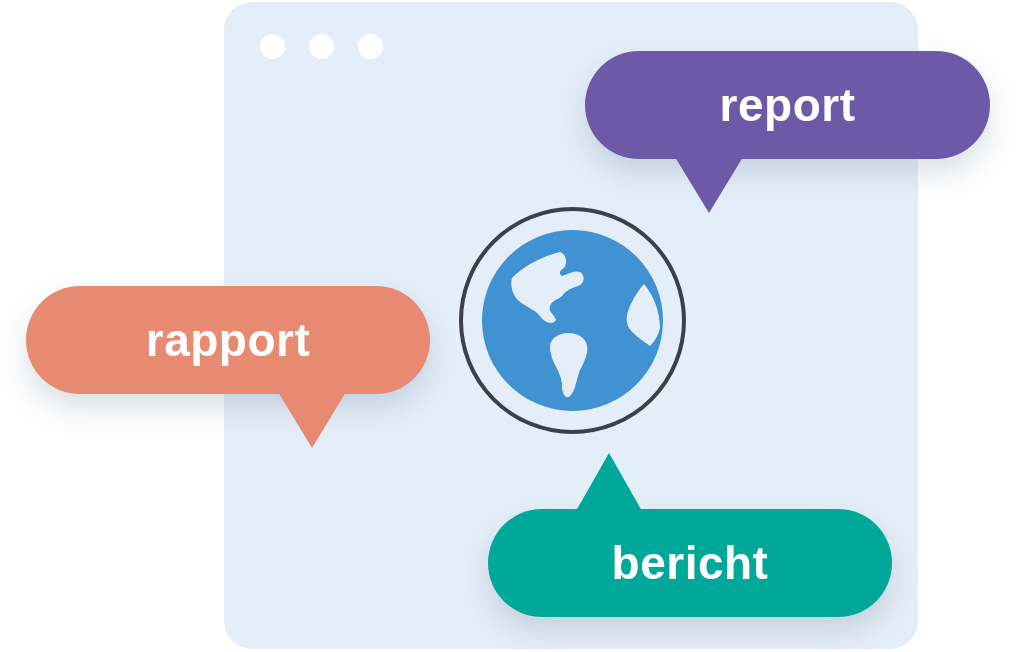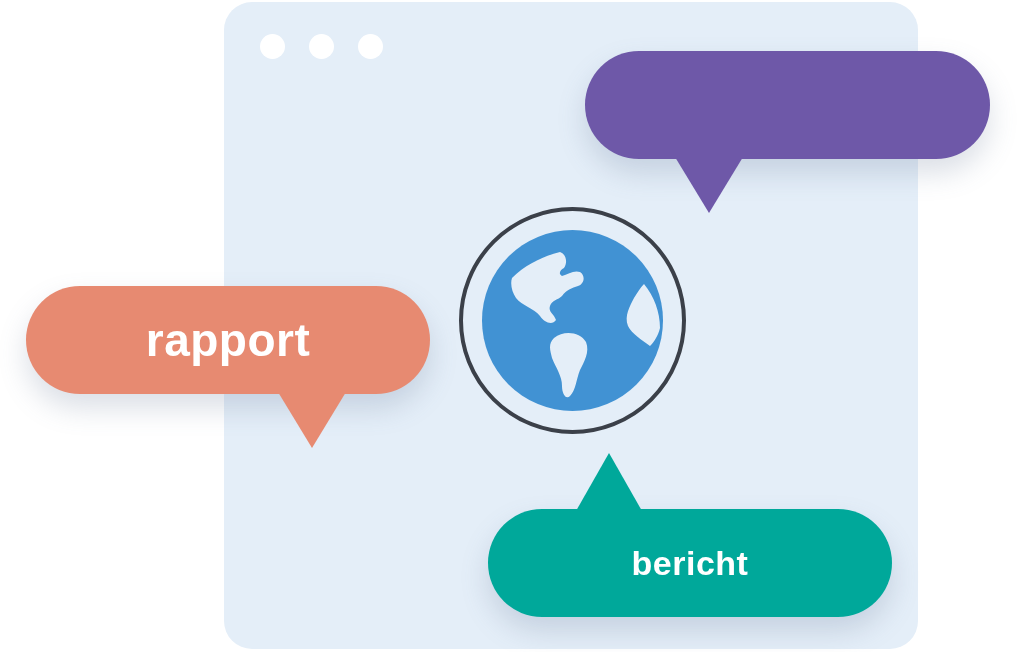--- a/index.html
+++ b/index.html
@@ -20,21 +20,21 @@
   .bubble {
     position:absolute; color:#ffffff; font-weight:bold; display:flex; align-items:center; justify-content:center;
     box-shadow: 0 14px 28px rgba(90,110,140,0.22);
   }
   .bubble .label { position:relative; z-index:2; letter-spacing:0.5px; }
   .tail { position:absolute; width:0; height:0; }
   .report { left:585px; top:51px; width:405px; height:108px; border-radius:54px; background:#6e58a8; font-size:46px; }
   .report .tail { left:90px; top:106px; border-left:34px solid transparent; border-right:34px solid transparent; border-top:56px solid #6e58a8; }
   .rapport { left:26px; top:250px; width:404px; height:108px; border-radius:54px; background:#e78a71; font-size:46px;margin-top:36px; }
   .rapport .tail { left:252px; top:106px; border-left:34px solid transparent; border-right:34px solid transparent; border-top:56px solid #e78a71; }
-  .bericht { left:488px; top:509px; width:404px; height:108px; border-radius:54px; background:#00a89a; font-size:34px; }
+  .bericht { left:488px; top:509px; width:404px; height:108px; border-radius:54px; background:#00a89a; font-size:46px; }
   .bericht .tail { left:88px; top:-56px; border-left:33px solid transparent; border-right:33px solid transparent; border-bottom:58px solid #00a89a; }
 </style>
 </head>
 <body>
 
 <div class="window">
   <div class="dot" style="left:36px"></div>
   <div class="dot" style="left:85px"></div>
   <div class="dot" style="left:134px"></div>
 </div>
@@ -51,20 +51,21 @@
 
     <path d="M30 48 C44 34 62 26 78 22 C84 24 86 32 82 38 C78 40 76 44 80 46 C86 44 92 40 98 42 C104 46 102 54 96 56 C90 58 84 60 80 66 C76 70 70 70 68 76 C66 82 72 84 74 90 C70 96 62 92 58 86 C52 78 40 76 34 68 C30 62 28 54 30 48 Z"></path>
 
     <path d="M72 108 C82 100 98 102 104 112 C108 122 102 132 98 140 C94 150 94 160 88 166 C84 170 80 164 80 156 C80 146 74 138 70 128 C68 120 66 114 72 108 Z"></path>
 
     <path d="M162 54 C172 66 178 82 178 98 C176 106 172 112 168 116 C160 110 150 104 146 96 C142 86 148 76 152 68 C156 62 158 58 162 54 Z"></path>
   </g>
 </svg>
 
 <div class="bubble report">
+  <span class="label">report</span>
   <span class="tail"></span>
 </div>
 
 <div class="bubble rapport">
   <span class="label">rapport</span>
   <span class="tail"></span>
 </div>
 
 <div class="bubble bericht">
   <span class="label">bericht</span>

